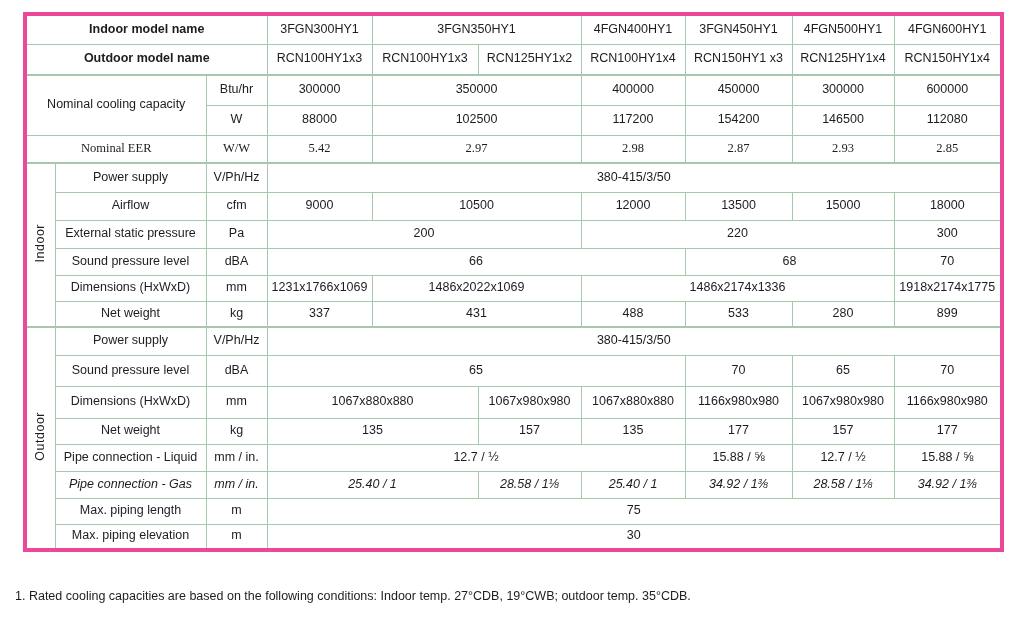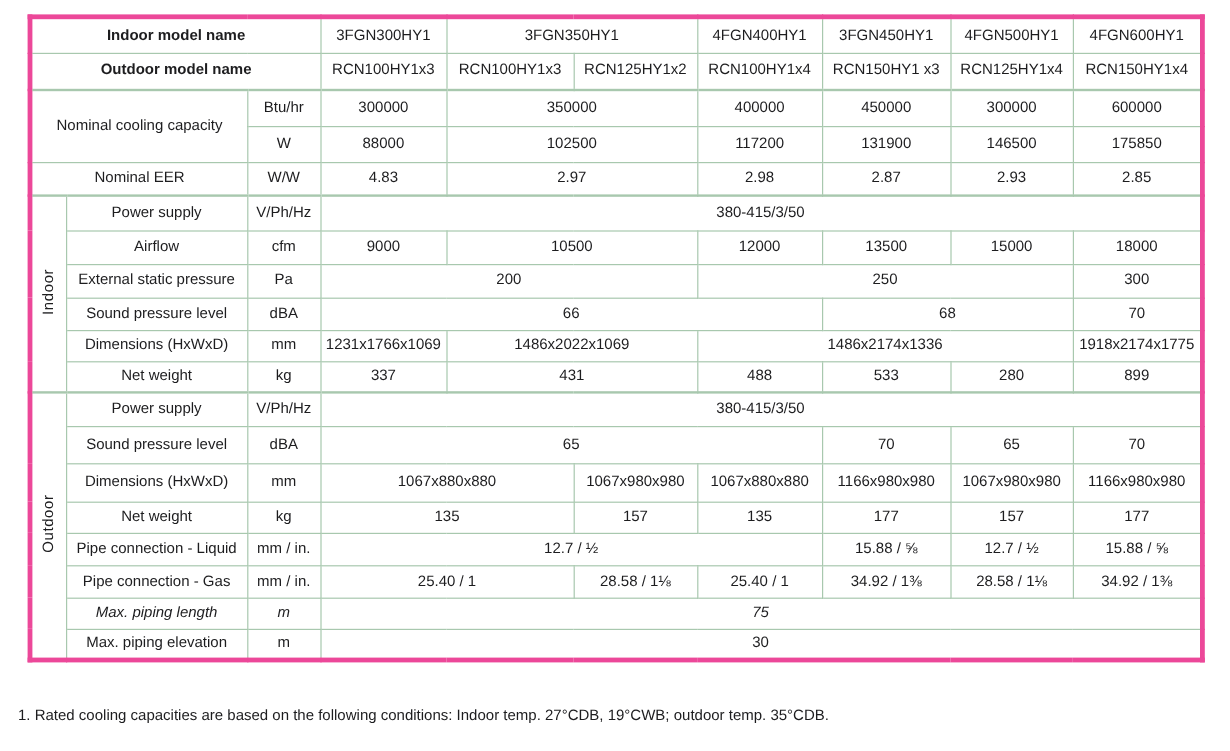--- a/index.html
+++ b/index.html
@@ -87,28 +87,28 @@
           <td class="val">400000</td>
           <td class="val">450000</td>
           <td class="val">300000</td>
           <td class="val">600000</td>
         </tr>
         <tr style="height: 30px;">
           <td class="unit">W</td>
           <td class="val">88000</td>
           <td class="val" colspan="2">102500</td>
           <td class="val">117200</td>
-          <td class="val">131900</td>
+          <td class="val">154200</td>
           <td class="val">146500</td>
-          <td class="val">175850</td>
-        </tr>
-        <tr style="height: 28px;">
+          <td class="val">112080</td>
+        </tr>
+        <tr style="height: 28px; font-family: Liberation Serif, serif;">
           <td class="lbl" colspan="2">Nominal EER</td>
           <td class="unit">W/W</td>
-          <td class="val">4.83</td>
+          <td class="val">5.42</td>
           <td class="val" colspan="2">2.97</td>
           <td class="val">2.98</td>
           <td class="val">2.87</td>
           <td class="val">2.93</td>
           <td class="val">2.85</td>
         </tr>
         <tr class="sep" style="height: 29px;">
           <td class="sec" rowspan="6"><span class="rot">Indoor</span></td>
           <td class="lbl">Power supply</td>
           <td class="unit">V/Ph/Hz</td>
@@ -121,21 +121,21 @@
           <td class="val" colspan="2">10500</td>
           <td class="val">12000</td>
           <td class="val">13500</td>
           <td class="val">15000</td>
           <td class="val">18000</td>
         </tr>
         <tr style="height: 28px;">
           <td class="lbl">External static pressure</td>
           <td class="unit">Pa</td>
           <td class="val" colspan="3">200</td>
-          <td class="val" colspan="3">250</td>
+          <td class="val" colspan="3">220</td>
           <td class="val">300</td>
         </tr>
         <tr style="height: 27px;">
           <td class="lbl">Sound pressure level</td>
           <td class="unit">dBA</td>
           <td class="val" colspan="4">66</td>
           <td class="val" colspan="2">68</td>
           <td class="val">70</td>
         </tr>
         <tr style="height: 26px;">
@@ -191,31 +191,31 @@
           <td class="val">177</td>
         </tr>
         <tr style="height: 27px; padding-left: 32px;">
           <td class="lbl">Pipe connection - Liquid</td>
           <td class="unit">mm / in.</td>
           <td class="val" colspan="4">12.7 / ½</td>
           <td class="val">15.88 / ⅝</td>
           <td class="val">12.7 / ½</td>
           <td class="val">15.88 / ⅝</td>
         </tr>
-        <tr style="height: 27px;">
+        <tr style="height: 27px; font-style: italic;">
           <td class="lbl">Pipe connection - Gas</td>
           <td class="unit">mm / in.</td>
           <td class="val" colspan="2">25.40 / 1</td>
           <td class="val">28.58 / 1⅛</td>
           <td class="val">25.40 / 1</td>
           <td class="val">34.92 / 1⅜</td>
           <td class="val">28.58 / 1⅛</td>
           <td class="val">34.92 / 1⅜</td>
         </tr>
-        <tr style="height: 26px; font-style: italic;">
+        <tr style="height: 26px;">
           <td class="lbl">Max. piping length</td>
           <td class="unit">m</td>
           <td class="val" colspan="7">75</td>
         </tr>
         <tr style="height: 26px;">
           <td class="lbl">Max. piping elevation</td>
           <td class="unit">m</td>
           <td class="val" colspan="7">30</td>
         </tr>
       </tbody>

